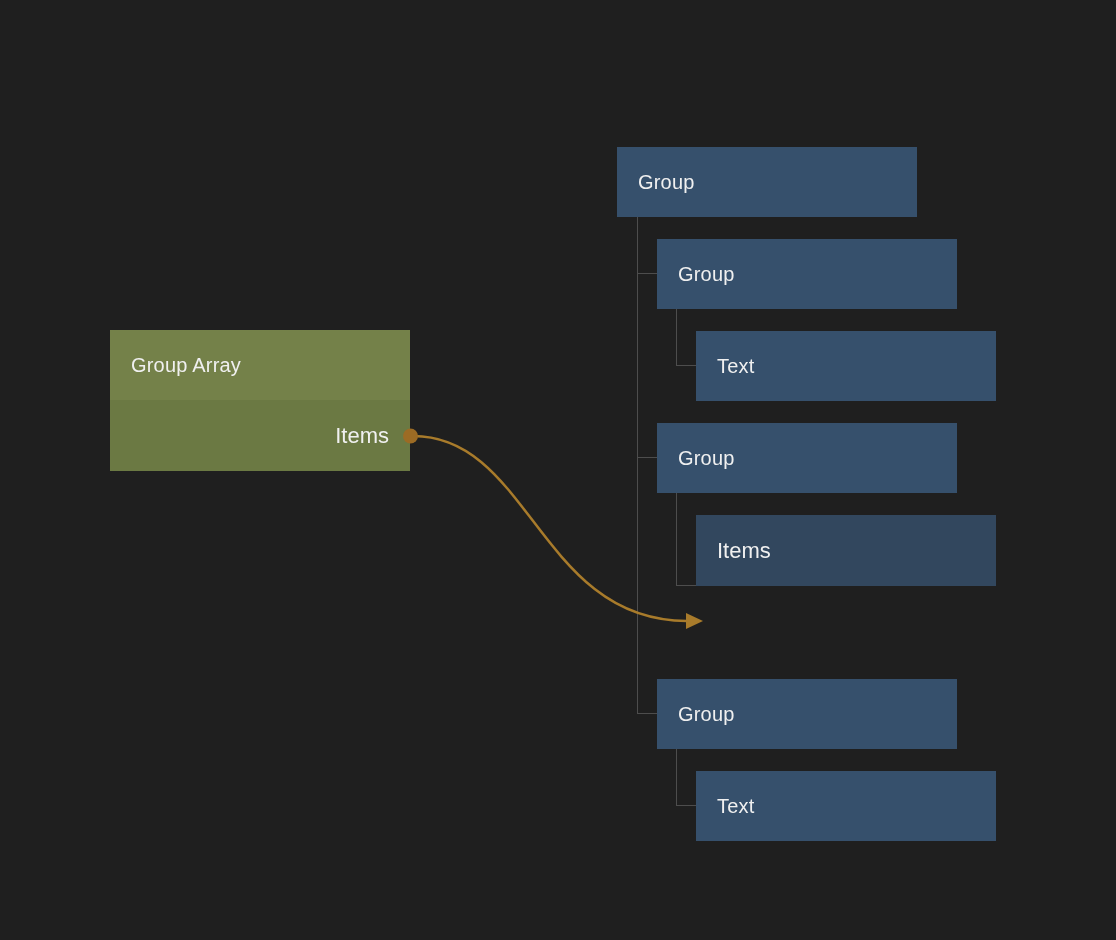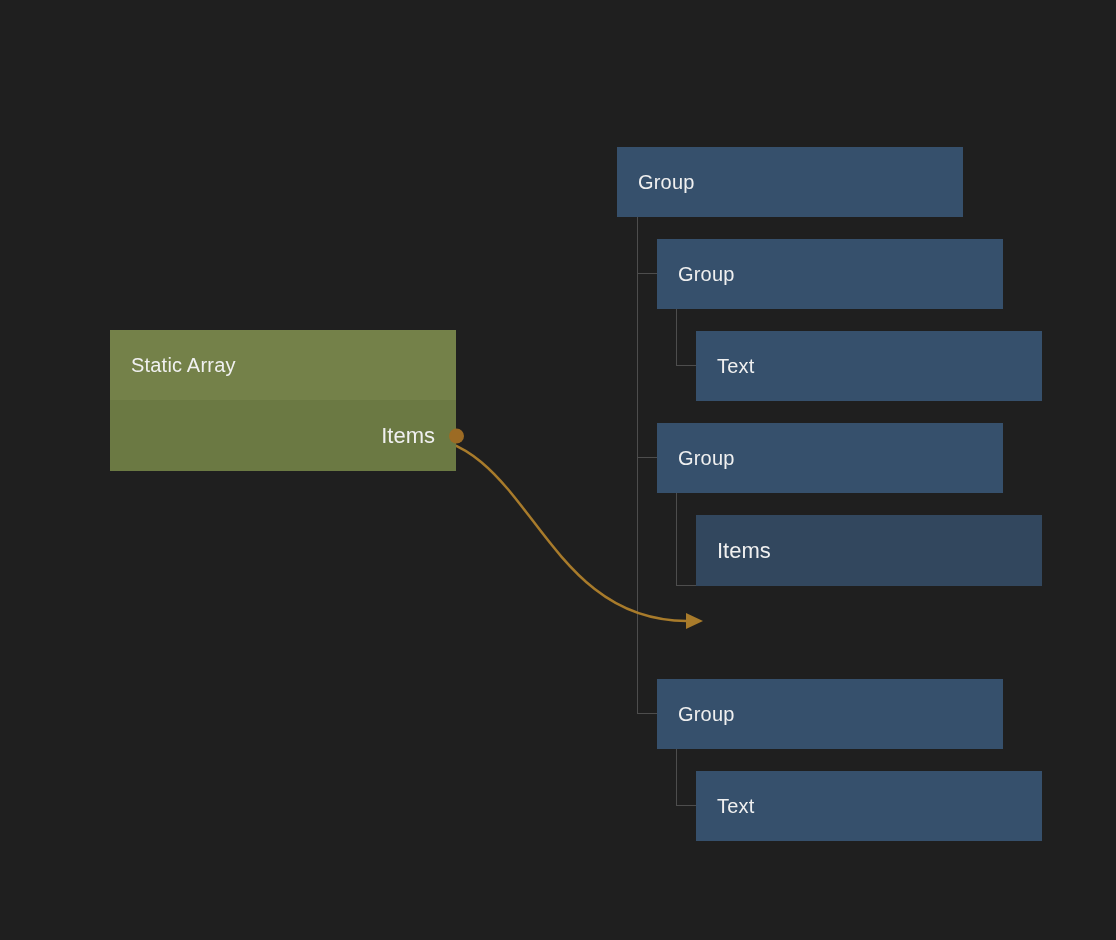--- a/index.html
+++ b/index.html
@@ -10,21 +10,21 @@
   .canvas {
     position: relative;
     width: 1116px;
     height: 940px;
     background: var(--background, #1f1f1f);
     overflow: hidden;
   }
   .node {
     position: absolute;
     color: var(--text, #f0f0f0);
-    width: 346px;
+    width: 300px;
   }
   .node .title {
     height: 70px;
     display: flex;
     align-items: center;
     padding: 0 21px;
     font-size: 20px;
     font-weight: 400;
     letter-spacing: 0.2px;
     background: var(--blue-node, #36506c);
@@ -82,21 +82,21 @@
 
   <div class="tline v" style="left:676px; top:749px; height:57px"></div>
   <div class="tline h" style="left:676px; top:805px; width:20px"></div>
 
   <svg class="wires" width="1116" height="940">
     <path d="M 413 436 C 530 436, 540 621, 687 621" fill="none" stroke-width="2.5" stroke="#a87b2b"></path>
     <polygon points="686,613 703,621 686,629" fill="#a87b2b"></polygon>
   </svg>
 
   <div class="node green" style="left:110px; top:330px">
-    <div class="title">Static Array</div>
+    <div class="title">Group Array</div>
     <div class="port-row">
       <span>Items</span>
       <div class="dot"></div>
     </div>
   </div>
 
   <div class="node" style="left:617px; top:147px">
     <div class="title">Group</div>
   </div>
 

